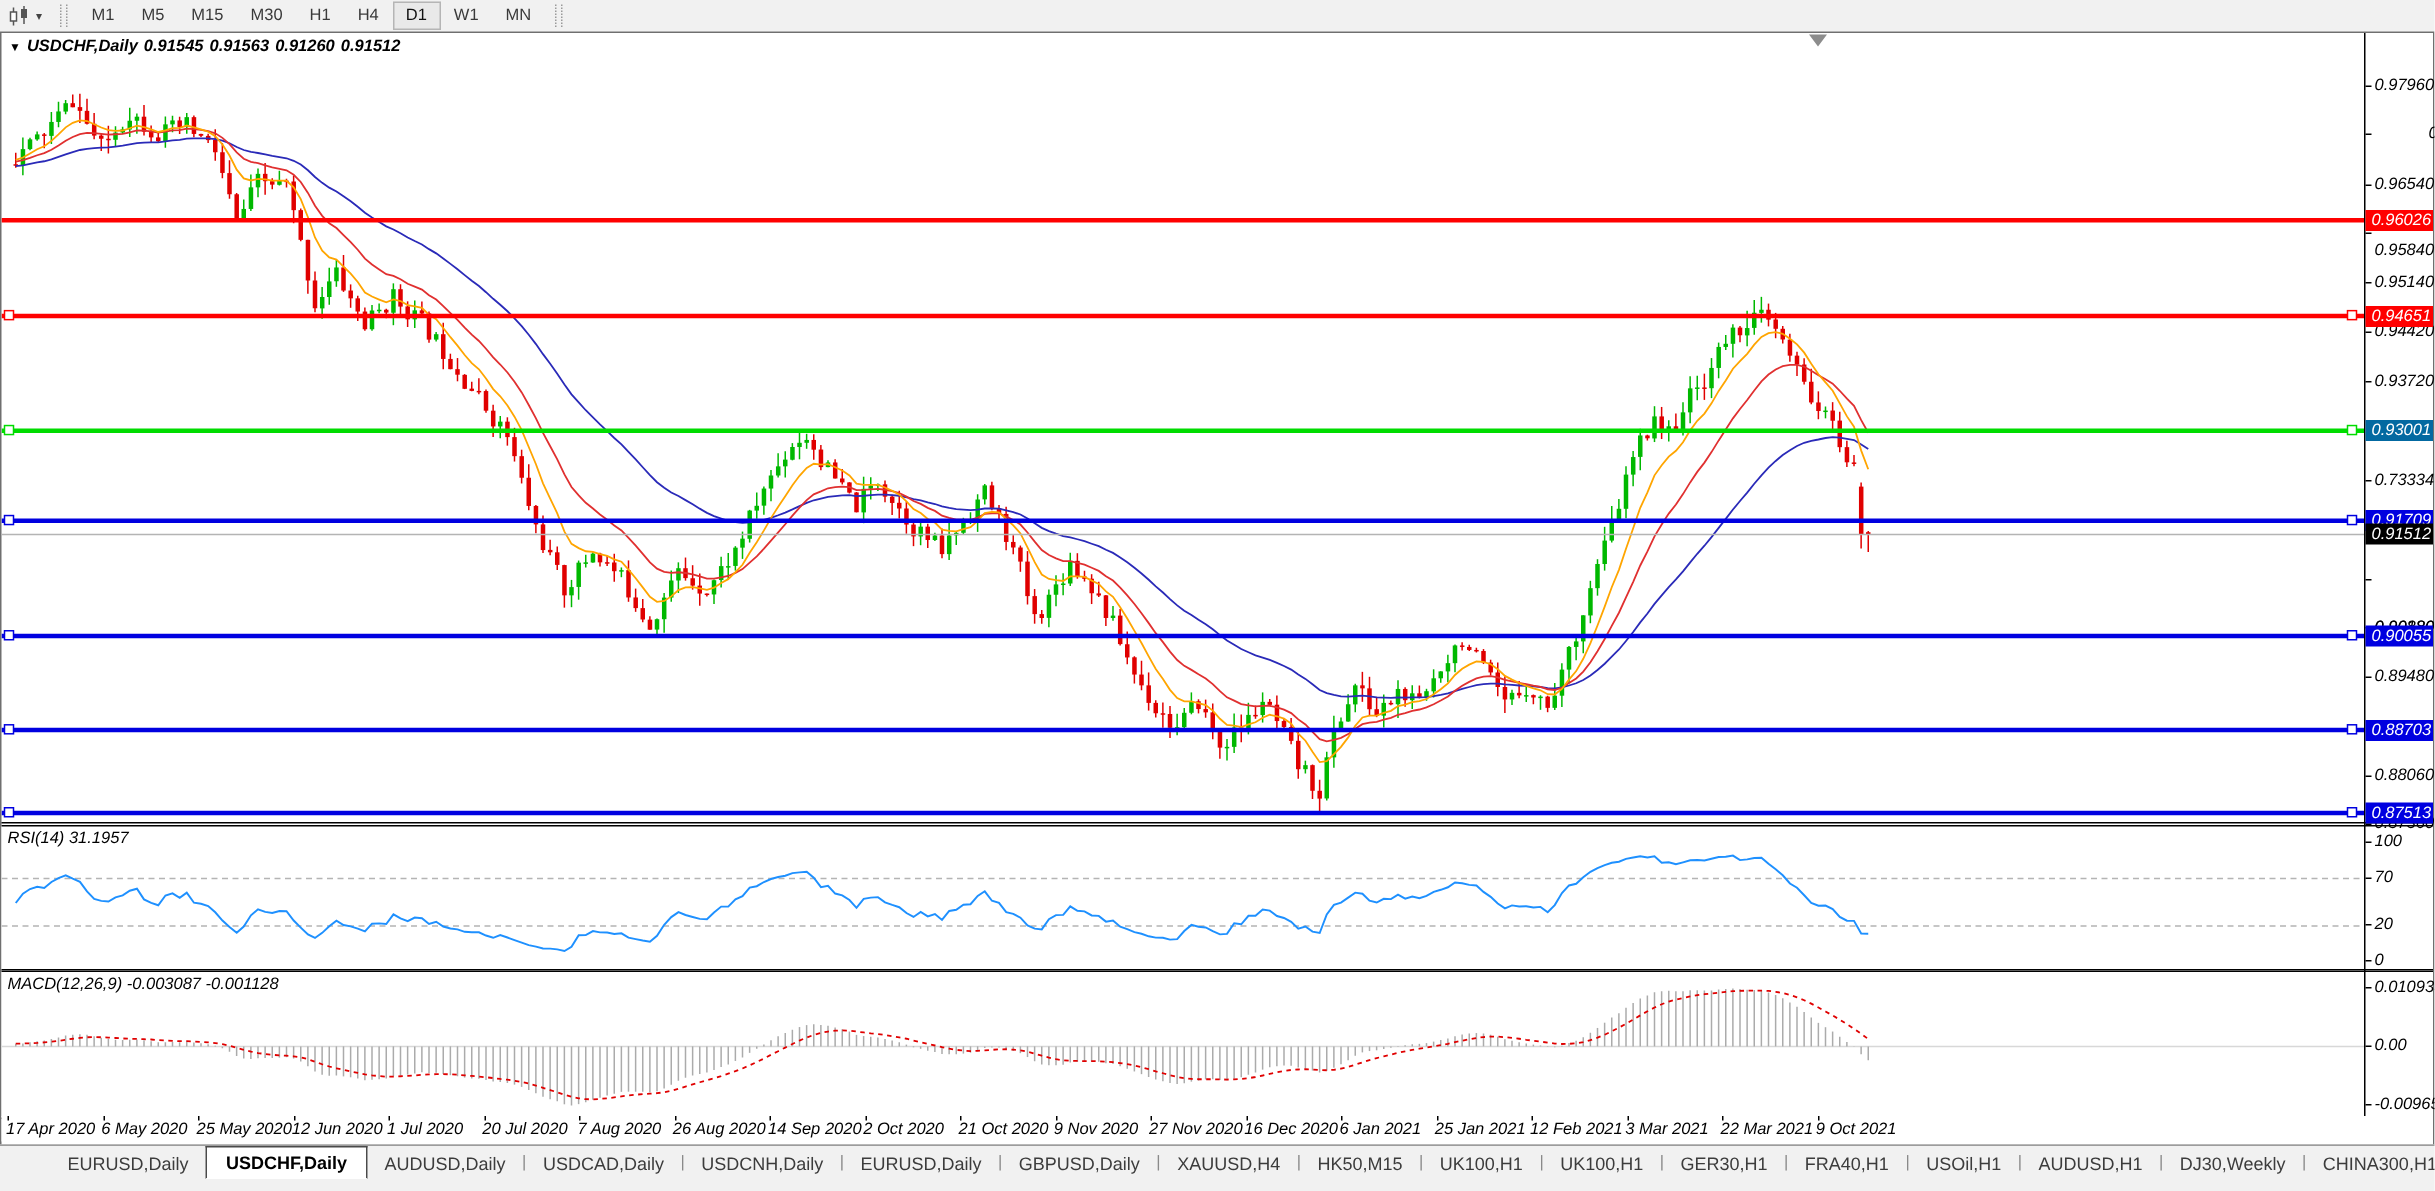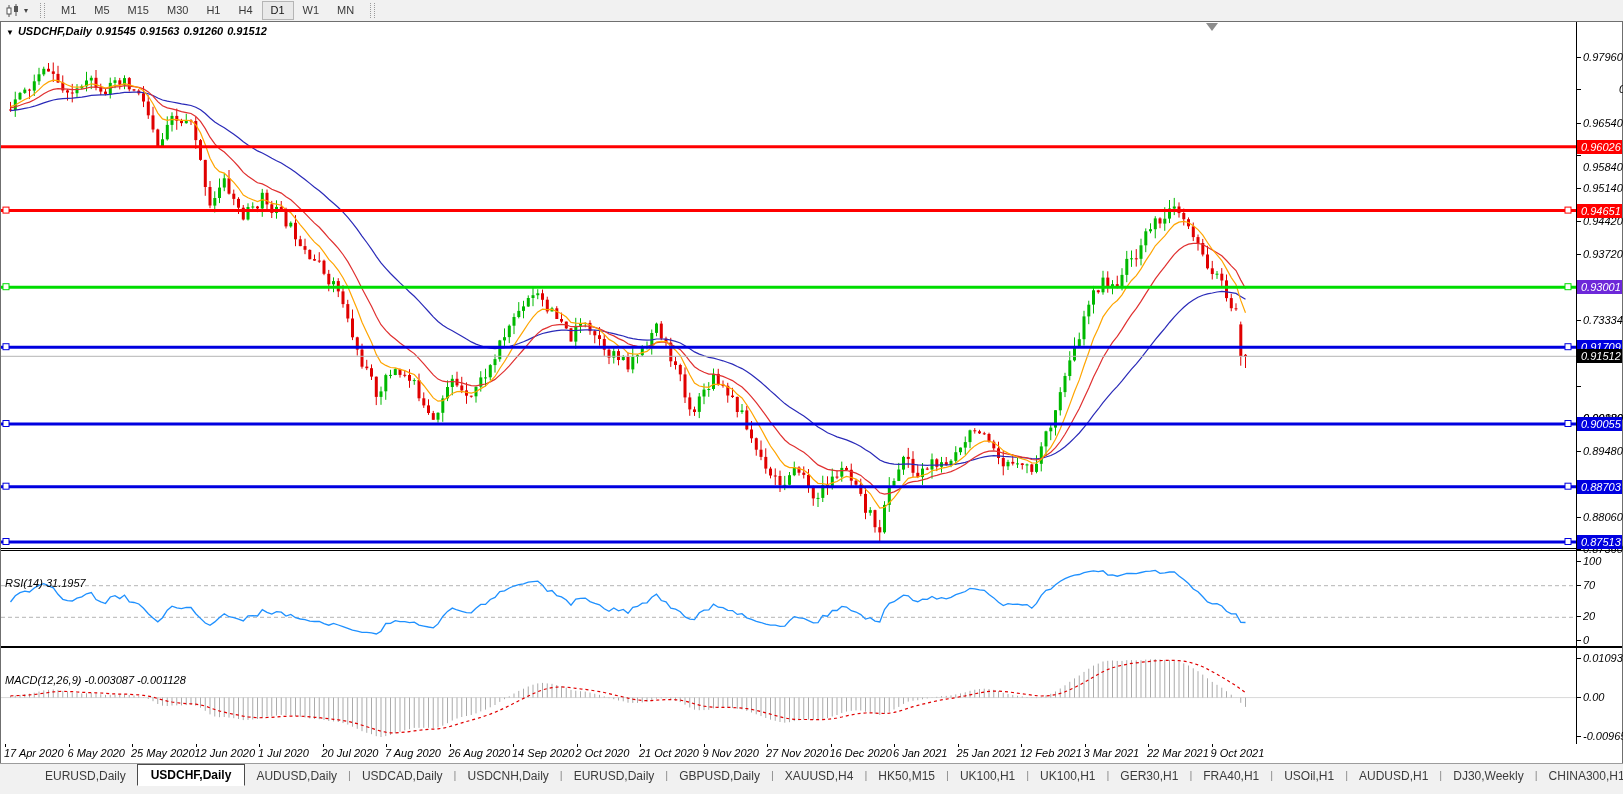--- a/index.html
+++ b/index.html
@@ -19,21 +19,21 @@
   .pane-svg{position:absolute;top:1px;left:0;}
   .main-svg{top:0;}
   .axis-vline{position:absolute;left:1575px;top:0;width:1px;height:723px;background:#000;}
   .axis-col{position:absolute;left:1576px;top:0;width:45px;height:723px;}
   .tick{position:absolute;left:6px;height:13px;line-height:13px;white-space:nowrap;color:#000;}
   .tickdash{position:absolute;left:0;width:4px;height:1px;background:#000;}
   .badge{position:absolute;left:0;width:45px;height:14px;line-height:14px;color:#fff;padding-left:4px;box-sizing:border-box;white-space:nowrap;}
   .chart-title{position:absolute;top:3px;left:5px;font-weight:bold;white-space:nowrap;}
   .chart-title span{margin-right:4px;}
   .tri{font-size:8px;font-weight:normal;margin-right:2px;}
-  .pane-label{position:absolute;top:2px;left:4px;white-space:nowrap;margin-top:24px;}
+  .pane-label{position:absolute;top:2px;left:4px;white-space:nowrap;}
   .date-row{position:absolute;top:722px;left:0;width:1621px;height:17px;background:#fff;}
   .date-label{position:absolute;top:3px;white-space:nowrap;color:#000;}
   .date-tick{position:absolute;top:0;width:1px;height:3px;background:#000;}
   
   .tabbar{position:absolute;top:763px;left:0;width:1623px;height:23px;background:#f1f1f1;border-top:1px solid #9c9c9c;display:flex;align-items:flex-end;padding-left:34px;box-sizing:border-box;}
   .tab{padding:3px 11px;color:#3c3c3c;font-size:12px;white-space:nowrap;cursor:default;}
   .tab.active{background:#fff;border:1px solid #4a4a4a;border-bottom:1px solid #fff;font-weight:bold;color:#000;padding:3px 13px;}
   .tabsep{color:#8a8a8a;align-self:center;}
   .strip{position:absolute;top:786px;left:0;width:1623px;height:8px;background:#f1f1f1;}
 </style>
@@ -935,21 +935,21 @@
       <div class="tickdash" style="top: 618px;"></div>
       <div class="tick" style="top: 612px;">0</div>
       <div class="tickdash" style="top: 636px;"></div>
       <div class="tick" style="top: 630px;">0.010933</div>
       <div class="tickdash" style="top: 675px;"></div>
       <div class="tick" style="top: 669px;">0.00</div>
       <div class="tickdash" style="top: 714px;"></div>
       <div class="tick" style="top: 708px;">-0.009653</div>
       <div class="badge" style="top: 118px; background: rgb(255, 0, 0);">0.96026</div>
       <div class="badge" style="top: 182px; background: rgb(255, 0, 0);">0.94651</div>
-      <div class="badge" style="top: 258px; background: #6d28d9;">0.93001</div>
+      <div class="badge" style="top: 258px; background: #0369a1;">0.93001</div>
       <div class="badge" style="top: 318px; background: rgb(0, 0, 224);">0.91709</div>
       <div class="badge" style="top: 395px; background: rgb(0, 0, 224);">0.90055</div>
       <div class="badge" style="top: 458px; background: rgb(0, 0, 224);">0.88703</div>
       <div class="badge" style="top: 513px; background: rgb(0, 0, 224);">0.87513</div>
       <div class="badge" style="top: 327px; background: rgb(0, 0, 0); color: rgb(255, 255, 255);">0.91512</div>
     </div>
   <div class="date-row" id="date-row">
       <div class="date-tick" style="left: 4px;"></div>
       <div class="date-label" style="left: 3px;">17 Apr 2020</div>
       <div class="date-tick" style="left: 67.5px;"></div>

